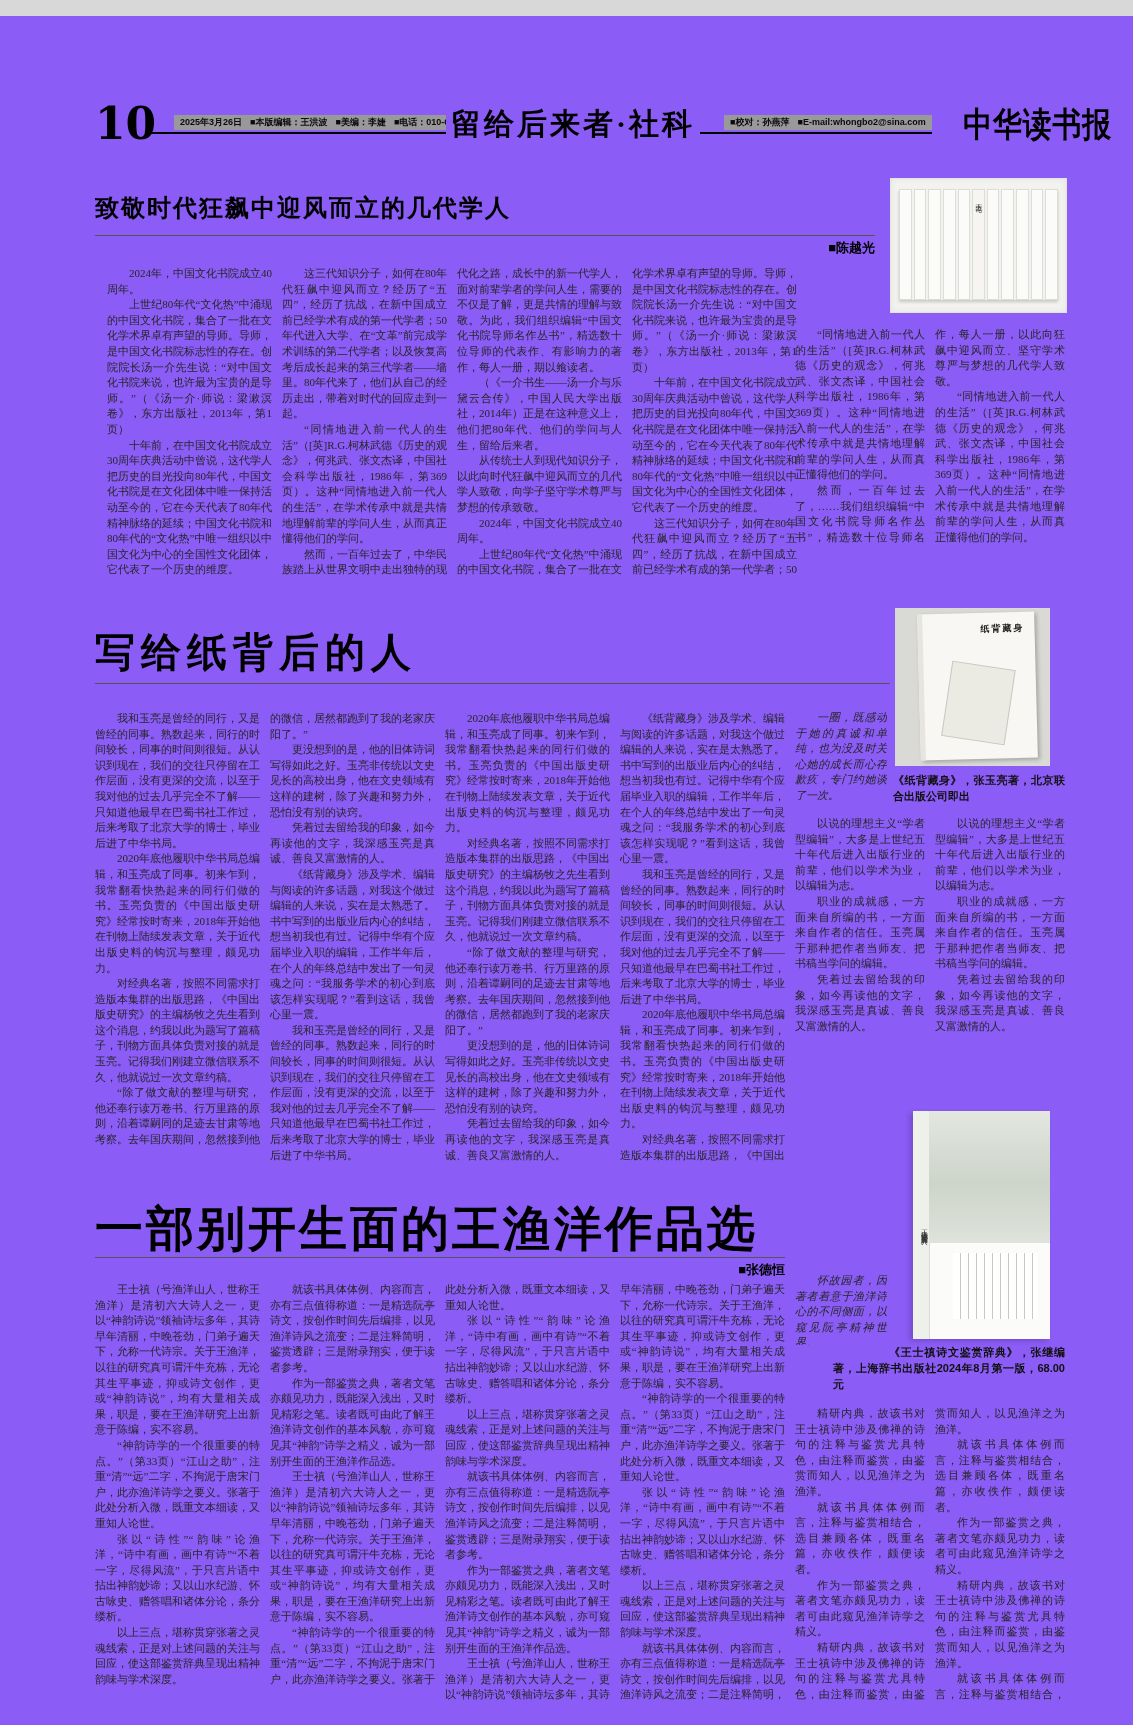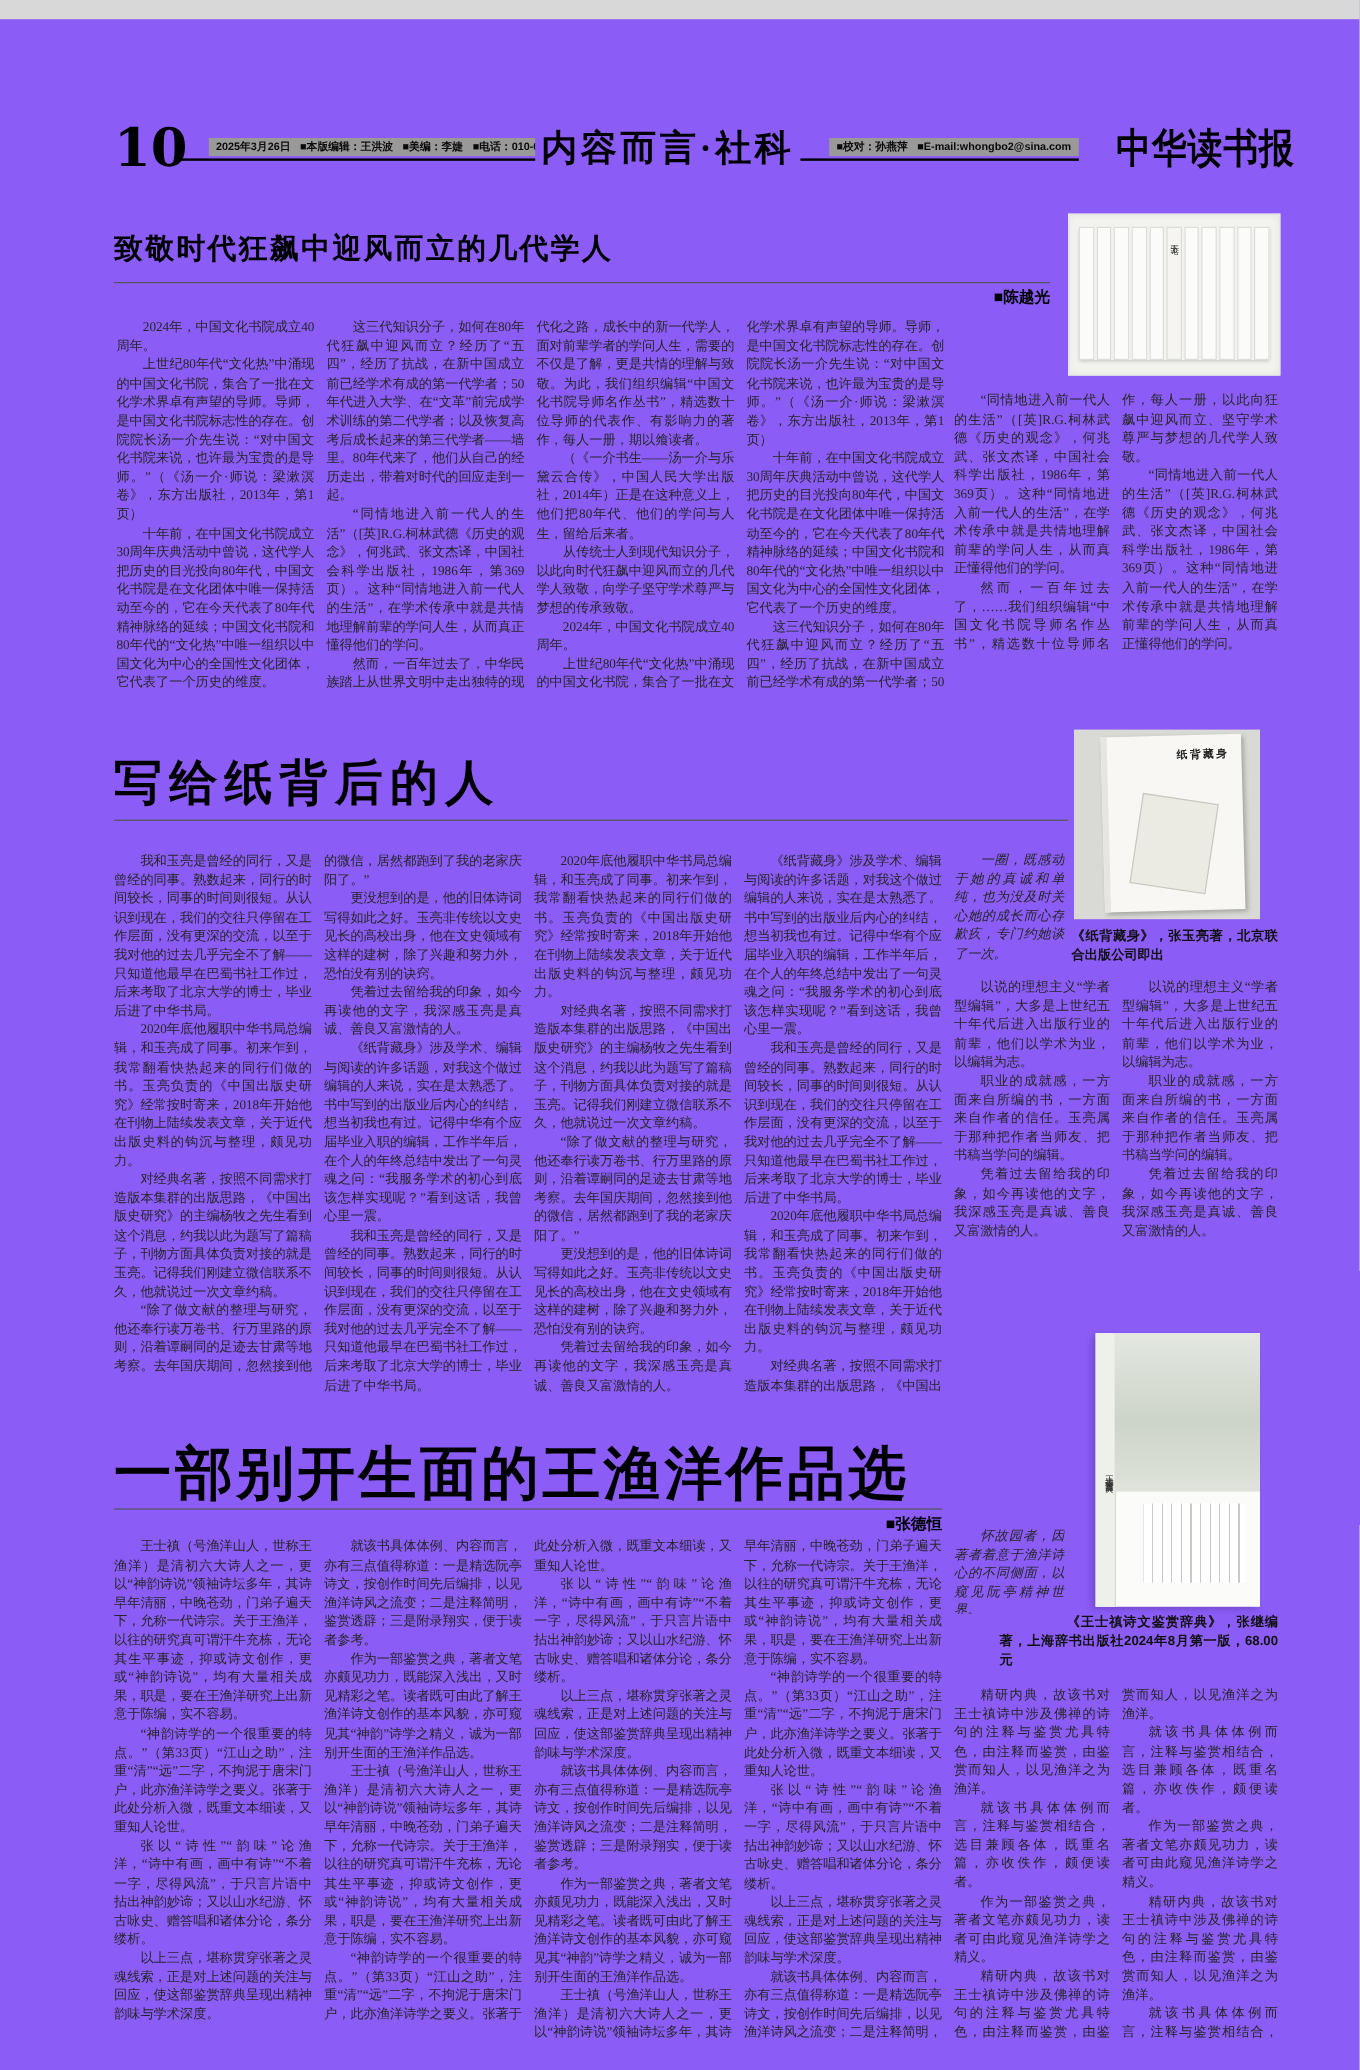--- a/index.html
+++ b/index.html
@@ -22,21 +22,21 @@
   .art-head h1{margin:0;font-weight:bold;color:#000;white-space:nowrap;}
   .t1{font-size:24px;line-height:40px;letter-spacing:2px;}
   .t2{font-size:40px;line-height:46px;letter-spacing:6px;}
   .t3{font-size:48px;line-height:42px;letter-spacing:3px;}
   .rule{border-top:1px solid #555;margin-top:7px;}
   .byline{text-align:right;font:bold 13px/18px "Liberation Serif",serif;margin-top:3px;color:#000;}
   .cols4{position:absolute;column-count:4;column-gap:10px;overflow:hidden;}
   .cols2{column-count:2;column-gap:10px;overflow:hidden;}
   .para{margin:0;text-indent:2em;font-size:11px;line-height:15.6px;color:#262626;text-align:justify;}
   .h1pos{top:172px;left:95px;width:780px;}
-  .b1pos{top:250px;left:97px;width:690px;height:322px;}
+  .b1pos{top:250px;left:107px;width:690px;height:322px;}
   .h2pos{top:614px;left:95px;width:795px;}
   .b2pos{top:695px;left:95px;width:690px;height:453px;}
   .h3pos{top:1192px;left:95px;width:690px;}
   .b3pos{top:1266px;left:95px;width:690px;height:436px;}
   
   .sidebar{position:absolute;left:795px;width:270px;}
   .sb1{top:162px;height:410px;}
   .sb2{top:592px;height:500px;}
   .sb3{top:1095px;height:607px;}
   .caption{font:bold 11px/16px "Liberation Sans",sans-serif;color:#111;text-align:justify;}
@@ -82,21 +82,21 @@
   <div class="hdr">
     <div class="pagenum">10</div>
     <div class="barwrap bw1">
       <div class="bar">
         <span>2025年3月26日</span>
         <span>■本版编辑：王洪波</span>
         <span>■美编：李婕</span>
         <span>■电话：010-67078085</span>
       </div>
     </div>
-    <div class="section-title">内容而言·社科</div>
+    <div class="section-title">留给后来者·社科</div>
     <div class="barwrap bw2">
       <div class="bar">
         <span>■校对：孙燕萍</span>
         <span>■E-mail:whongbo2@sina.com</span>
       </div>
     </div>
     <div class="masthead">中华读书报</div>
   </div>
 
   <div class="art-head h1pos">

